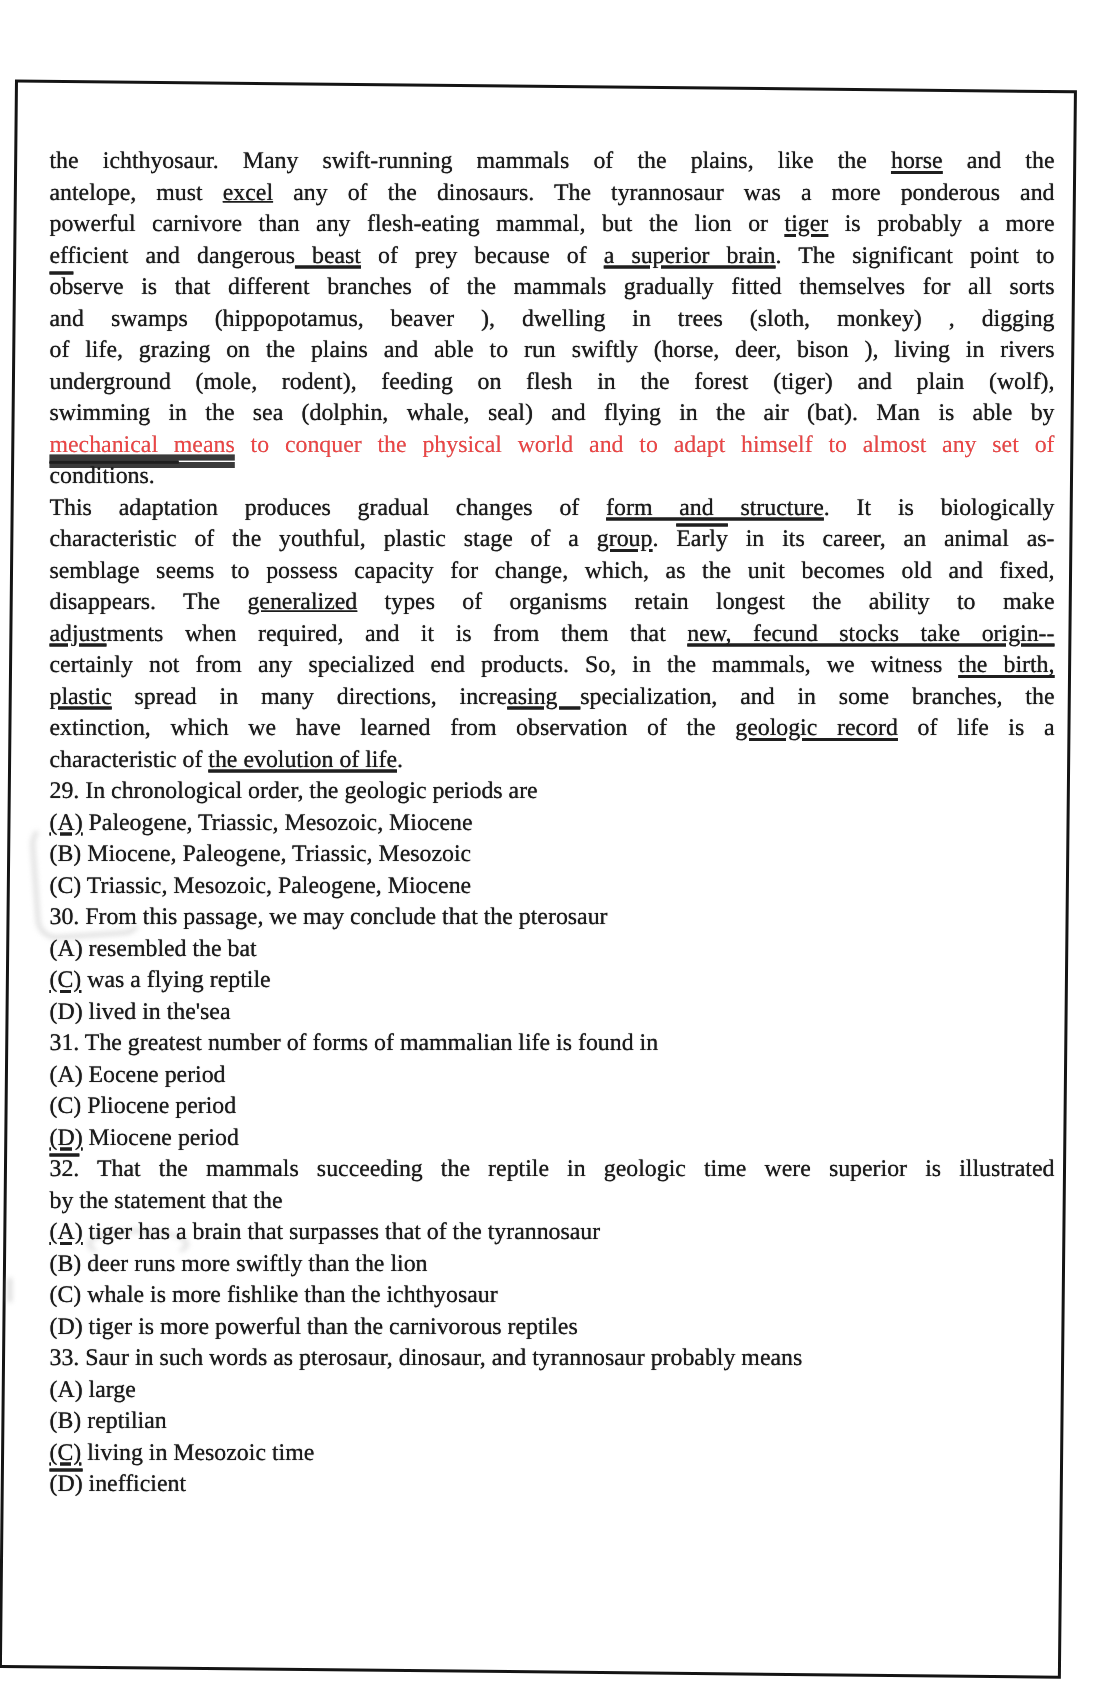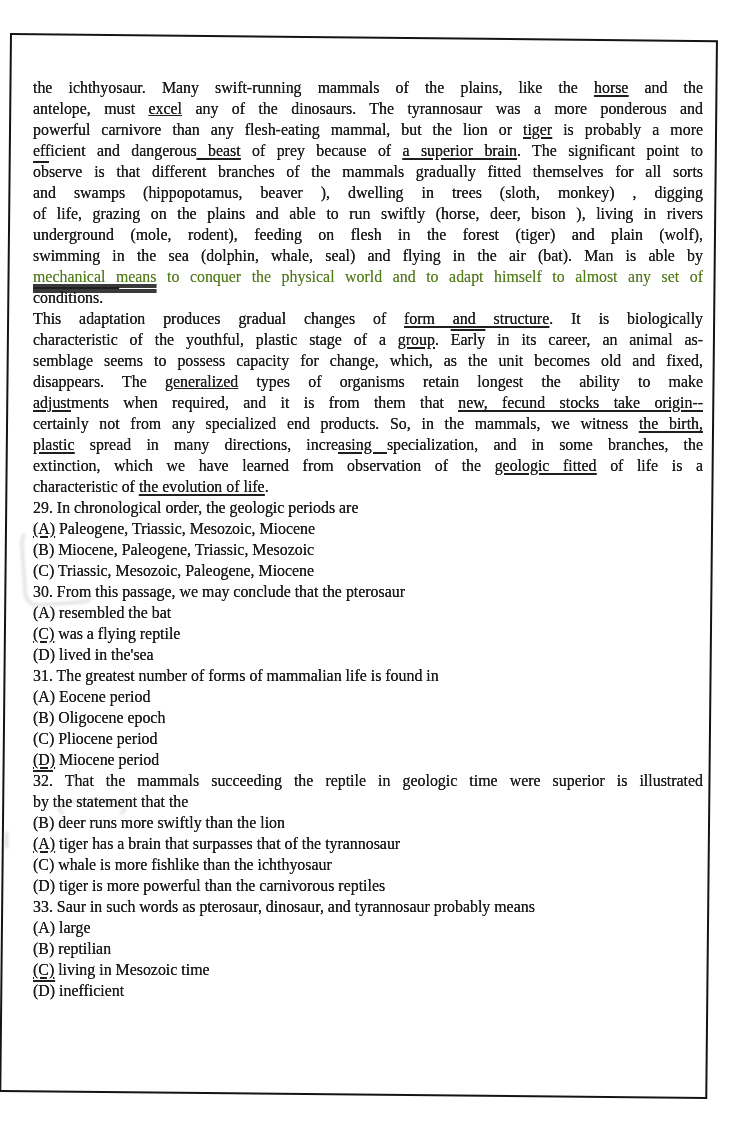--- a/index.html
+++ b/index.html
@@ -1,41 +1,41 @@
 <!DOCTYPE html>
 <html><head>
 <meta charset="utf-8">
 <style>
   html,body{margin:0;padding:0;}
   body{
     width:736px;height:1121px;overflow:hidden;
     background:#ffffff;
     font-family:"Liberation Serif", serif;
   }
-  .page{position:relative;width:736px;height:884px;background:#ffffff;}
+  .page{position:relative;width:736px;height:884px;background:#ffffff;margin-top:20px;}
   
   .frame{
     position:absolute;left:10px;top:33px;width:704px;height:1055px;
     border:2.4px solid #141414;
     transform:rotate(0.58deg);transform-origin:0 0;
     pointer-events:none;
   }
   .text{
     position:absolute;left:33px;top:77px;width:670px;
     font-size:15.9px;line-height:21px;color:#1c1c1c;
     text-shadow:0 0 .5px currentColor; 
   }
   .ln{min-height:21px;}
   .ln.just{text-align:justify;text-align-last:justify;text-justify:inter-word;}
   
   .seg-u{text-decoration-line:underline;text-decoration-thickness:1.6px;text-underline-offset:2px;text-decoration-color:#1f1f1f;text-align:center;}
   .seg-w{text-decoration-line:underline;text-decoration-style:wavy;text-decoration-thickness:1px;text-underline-offset:1px;text-decoration-color:#2a2a2a;text-decoration:underline;}
   .seg-d{text-decoration-line:underline;text-decoration-style:double;text-decoration-thickness:3.5px;text-underline-offset:2px;text-decoration-color:#2a2a2a;}
   .seg-o{text-decoration-line:overline;text-decoration-thickness:1.6px;text-decoration-color:#1f1f1f;}
-  .seg-f{color:#4d7c0f;text-shadow:0 0 .4px #a8a8a8;}
+  .seg-f{color:#ef4444;text-shadow:0 0 .4px #a8a8a8;}
   .seg-f.seg-d{text-decoration-color:#3a3a3a;}
   
   .artifact{position:absolute;pointer-events:none;filter:blur(1.6px);opacity:.55;}
   .a1{left:22px;top:527px;width:66px;height:72px;
       border:3px solid #c4c4c4;border-right-color:transparent;border-top-color:transparent;
       border-radius:14px;transform:rotate(-4deg);}
   .a2{left:58px;top:799px;width:62px;height:15px;
       border:3px solid #c8c8c8;border-bottom-color:transparent;border-radius:50%;}
   .a3{left:5px;top:832px;width:3px;height:16px;background:#bdbdbd;}
 </style>
@@ -59,39 +59,38 @@
       <div class="ln just"><span>swimming in the sea (dolphin, whale, seal) and flying in the air (bat). Man is able by</span></div>
       <div class="ln just"><span class="seg-f seg-d">mechanical means</span><span class="seg-f"> to conquer the physical world and to adapt himself to almost any set of</span></div>
       <div class="ln"><span class="seg-o">conditions.</span><span class="seg-o">&nbsp;&nbsp;&nbsp;&nbsp;</span></div>
       <div class="ln just"><span>This adaptation produces gradual changes of </span><span class="seg-u">form and structure</span><span>. It is biologically</span></div>
       <div class="ln just"><span>characteristic of the youthful, plastic stage of a </span><span class="seg-u">group</span><span>. </span><span class="seg-o">Early</span><span> in its career, an animal as-</span></div>
       <div class="ln just"><span>semblage seems to possess capacity for change, which, as the unit becomes old and fixed,</span></div>
       <div class="ln just"><span>disappears. The </span><span class="seg-w">generalized</span><span> types of organisms retain longest the ability to make</span></div>
       <div class="ln just"><span class="seg-u">adjust</span><span>ments when required, and it is from them that </span><span class="seg-u">new, fecund stocks take origin--</span></div>
       <div class="ln just"><span>certainly not from any specialized end products. So, in the mammals, we witness </span><span class="seg-u">the birth,</span></div>
       <div class="ln just"><span class="seg-u">plastic</span><span> spread in many directions, incre</span><span class="seg-u">asing </span><span>specialization, and in some branches, the</span></div>
-      <div class="ln just"><span>extinction, which we have learned from observation of the </span><span class="seg-u">geologic fitted</span><span> of life is a</span></div>
+      <div class="ln just"><span>extinction, which we have learned from observation of the </span><span class="seg-u">geologic record</span><span> of life is a</span></div>
       <div class="ln"><span>characteristic of </span><span class="seg-u">the evolution of life</span><span>.</span></div>
       <div class="ln"><span>29. In chronological order, the geologic periods are</span></div>
       <div class="ln"><span class="seg-u">(A)</span><span> Paleogene, Triassic, Mesozoic, Miocene</span></div>
       <div class="ln"><span>(B) Miocene, Paleogene, Triassic, Mesozoic</span></div>
       <div class="ln"><span>(C) Triassic, Mesozoic, Paleogene, Miocene</span></div>
       <div class="ln"><span>30. From this passage, we may conclude that the pterosaur</span></div>
       <div class="ln"><span>(A) resembled the bat</span></div>
       <div class="ln"><span class="seg-u">(C)</span><span> was a flying reptile</span></div>
       <div class="ln"><span>(D) lived in the'sea</span></div>
       <div class="ln"><span>31. The greatest number of forms of mammalian life is found in</span></div>
       <div class="ln"><span>(A) Eocene period</span></div>
-      <div class="ln"><span>(B) Oligocene epoch</span></div>
       <div class="ln"><span>(C) Pliocene period</span></div>
       <div class="ln"><span class="seg-u">(D)</span><span> Miocene period</span></div>
       <div class="ln just"><span class="seg-o">32.</span><span> That the mammals succeeding the reptile in geologic time were superior is illustrated</span></div>
       <div class="ln"><span>by the statement that the</span></div>
+      <div class="ln"><span class="seg-u">(A)</span><span> tiger has a brain that surpasses that of the tyrannosaur</span></div>
       <div class="ln"><span>(B) deer runs more swiftly than the lion</span></div>
-      <div class="ln"><span class="seg-u">(A)</span><span> tiger has a brain that surpasses that of the tyrannosaur</span></div>
       <div class="ln"><span>(C) whale is more fishlike than the ichthyosaur</span></div>
       <div class="ln"><span>(D) tiger is more powerful than the carnivorous reptiles</span></div>
       <div class="ln"><span>33. Saur in such words as pterosaur, dinosaur, and tyrannosaur probably means</span></div>
       <div class="ln"><span>(A) large</span></div>
       <div class="ln"><span>(B) reptilian</span></div>
       <div class="ln"><span class="seg-u">(C)</span><span> living in Mesozoic time</span></div>
       <div class="ln"><span class="seg-o">(D)</span><span> inefficient</span></div>
     </div>
 </div>
 

